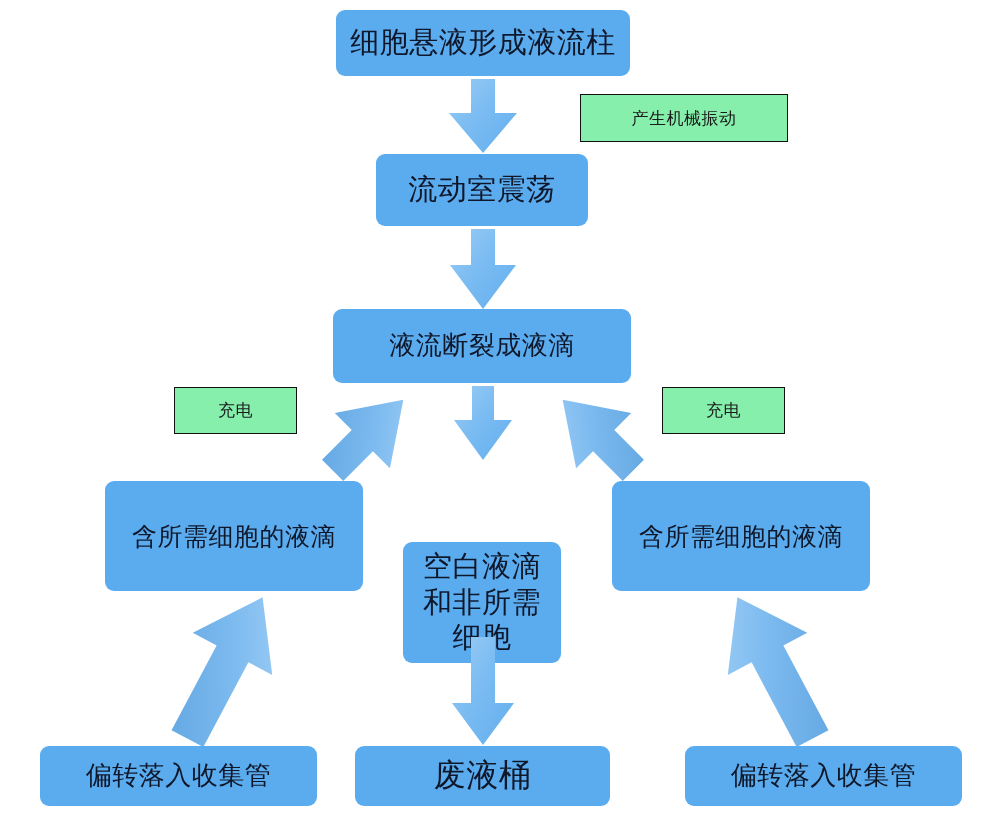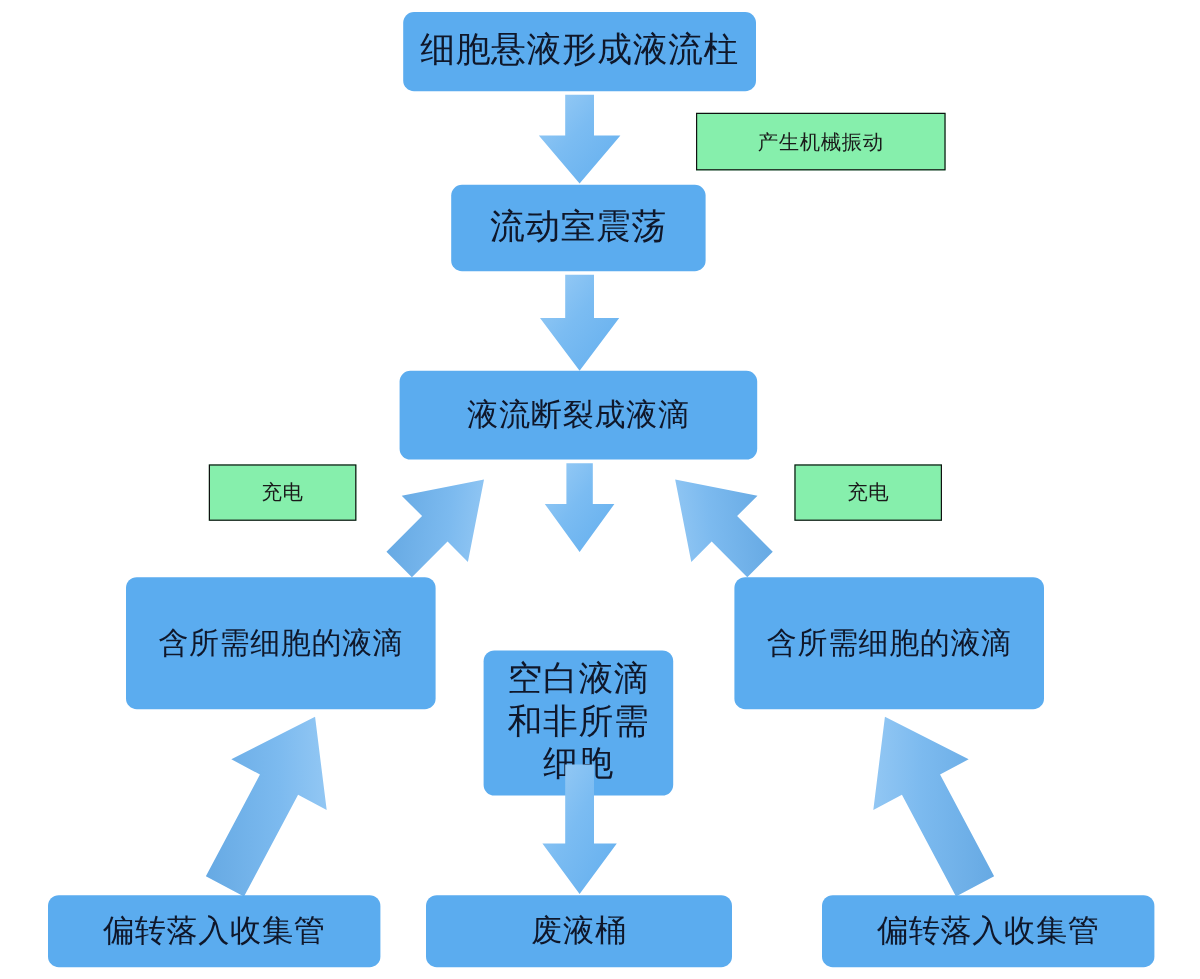--- a/index.html
+++ b/index.html
@@ -154,17 +154,17 @@
   <div class="arrow" style="left:700px; top:588px; width:150px; height:160px;">
     <svg viewBox="0 0 150 160" width="150" height="160">
       <g transform="rotate(152 75 80)">
         <polygon points="57,0 93,0 93,96 120,96 75,160 30,96 57,96" fill="url(#gradDR)"></polygon>
       </g>
     </svg>
   </div>
 
   <div class="pbox" style="left:40px; top:746px; width:277px; height:60px; font-size:26px;">偏转落入收集管</div>
 
-  <div class="pbox" style="left:355px; top:746px; width:255px; height:60px; font-size:26px;">废液桶</div>
+  <div class="pbox" style="left:355px; top:746px; width:255px; height:60px; font-size:32px;">废液桶</div>
 
   <div class="pbox" style="left:685px; top:746px; width:277px; height:60px; font-size:26px;">偏转落入收集管</div>
 
 </div>
 
 </body></html>

